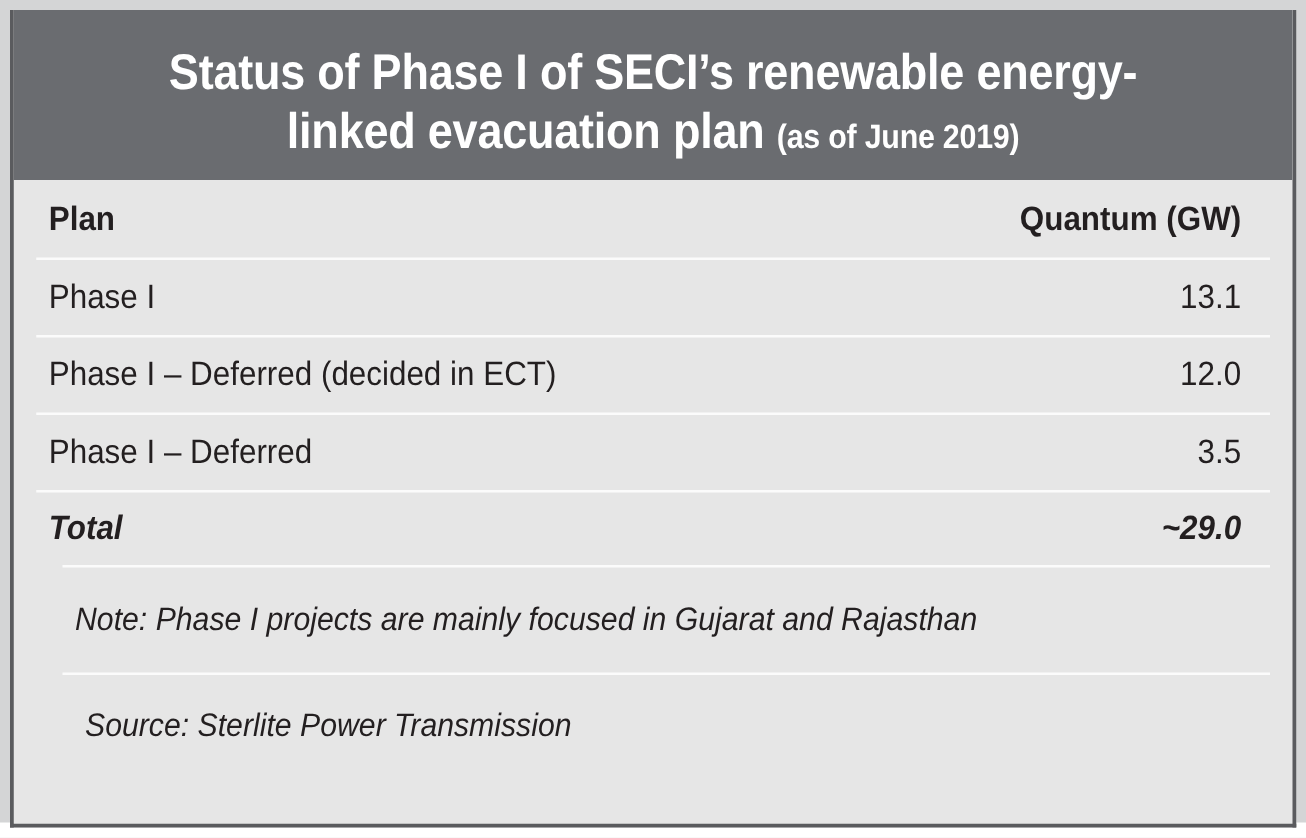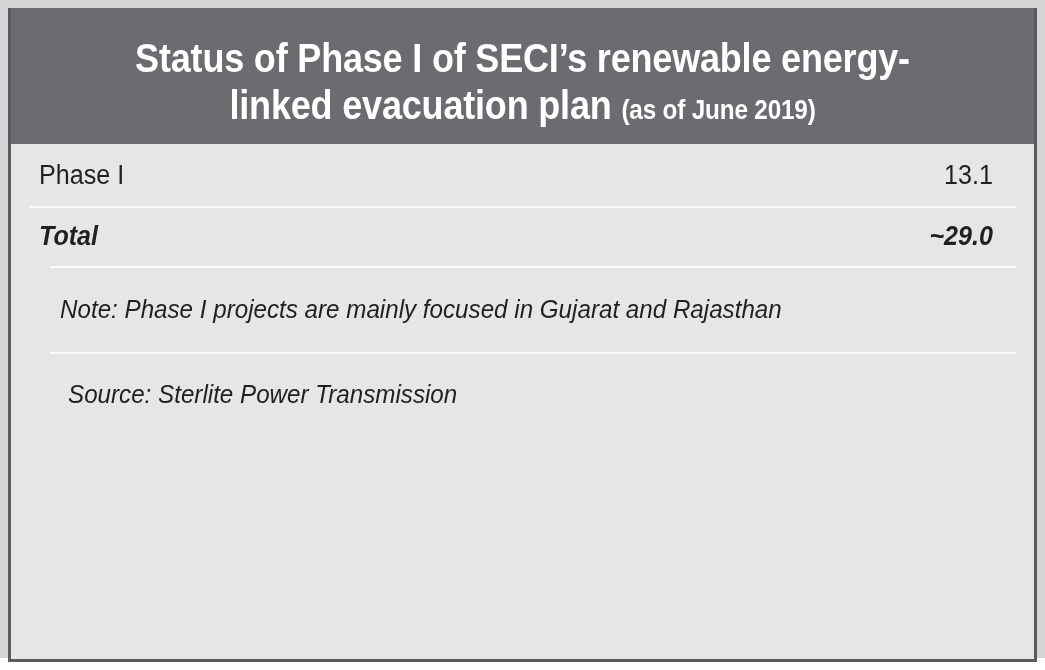--- a/index.html
+++ b/index.html
@@ -180,27 +180,39 @@
 
     <div class="title-band">
       <div class="title-text">
         <span>Status of Phase I of SECI’s renewable energy-linked evacuation plan</span>
         <span class="title-suffix">(as of June 2019)</span>
       </div>
     </div>
 
     <div class="table-wrap">
 
+      <div class="row head-row">
+        <div class="cell-label">Plan</div>
+        <div class="cell-value">Quantum (GW)</div>
+      </div>
 
       <div class="row data-row">
         <div class="cell-label">Phase I</div>
         <div class="cell-value">13.1</div>
       </div>
 
-
+      <div class="row data-row">
+        <div class="cell-label">Phase I – Deferred (decided in ECT)</div>
+        <div class="cell-value">12.0</div>
+      </div>
+
+      <div class="row data-row">
+        <div class="cell-label">Phase I – Deferred</div>
+        <div class="cell-value">3.5</div>
+      </div>
 
       <div class="row total-row">
         <div class="cell-label">Total</div>
         <div class="cell-value">~29.0</div>
       </div>
 
     </div>
 
     <div class="note-row">
       <div class="note-text">Note: Phase I projects are mainly focused in Gujarat and Rajasthan</div>

